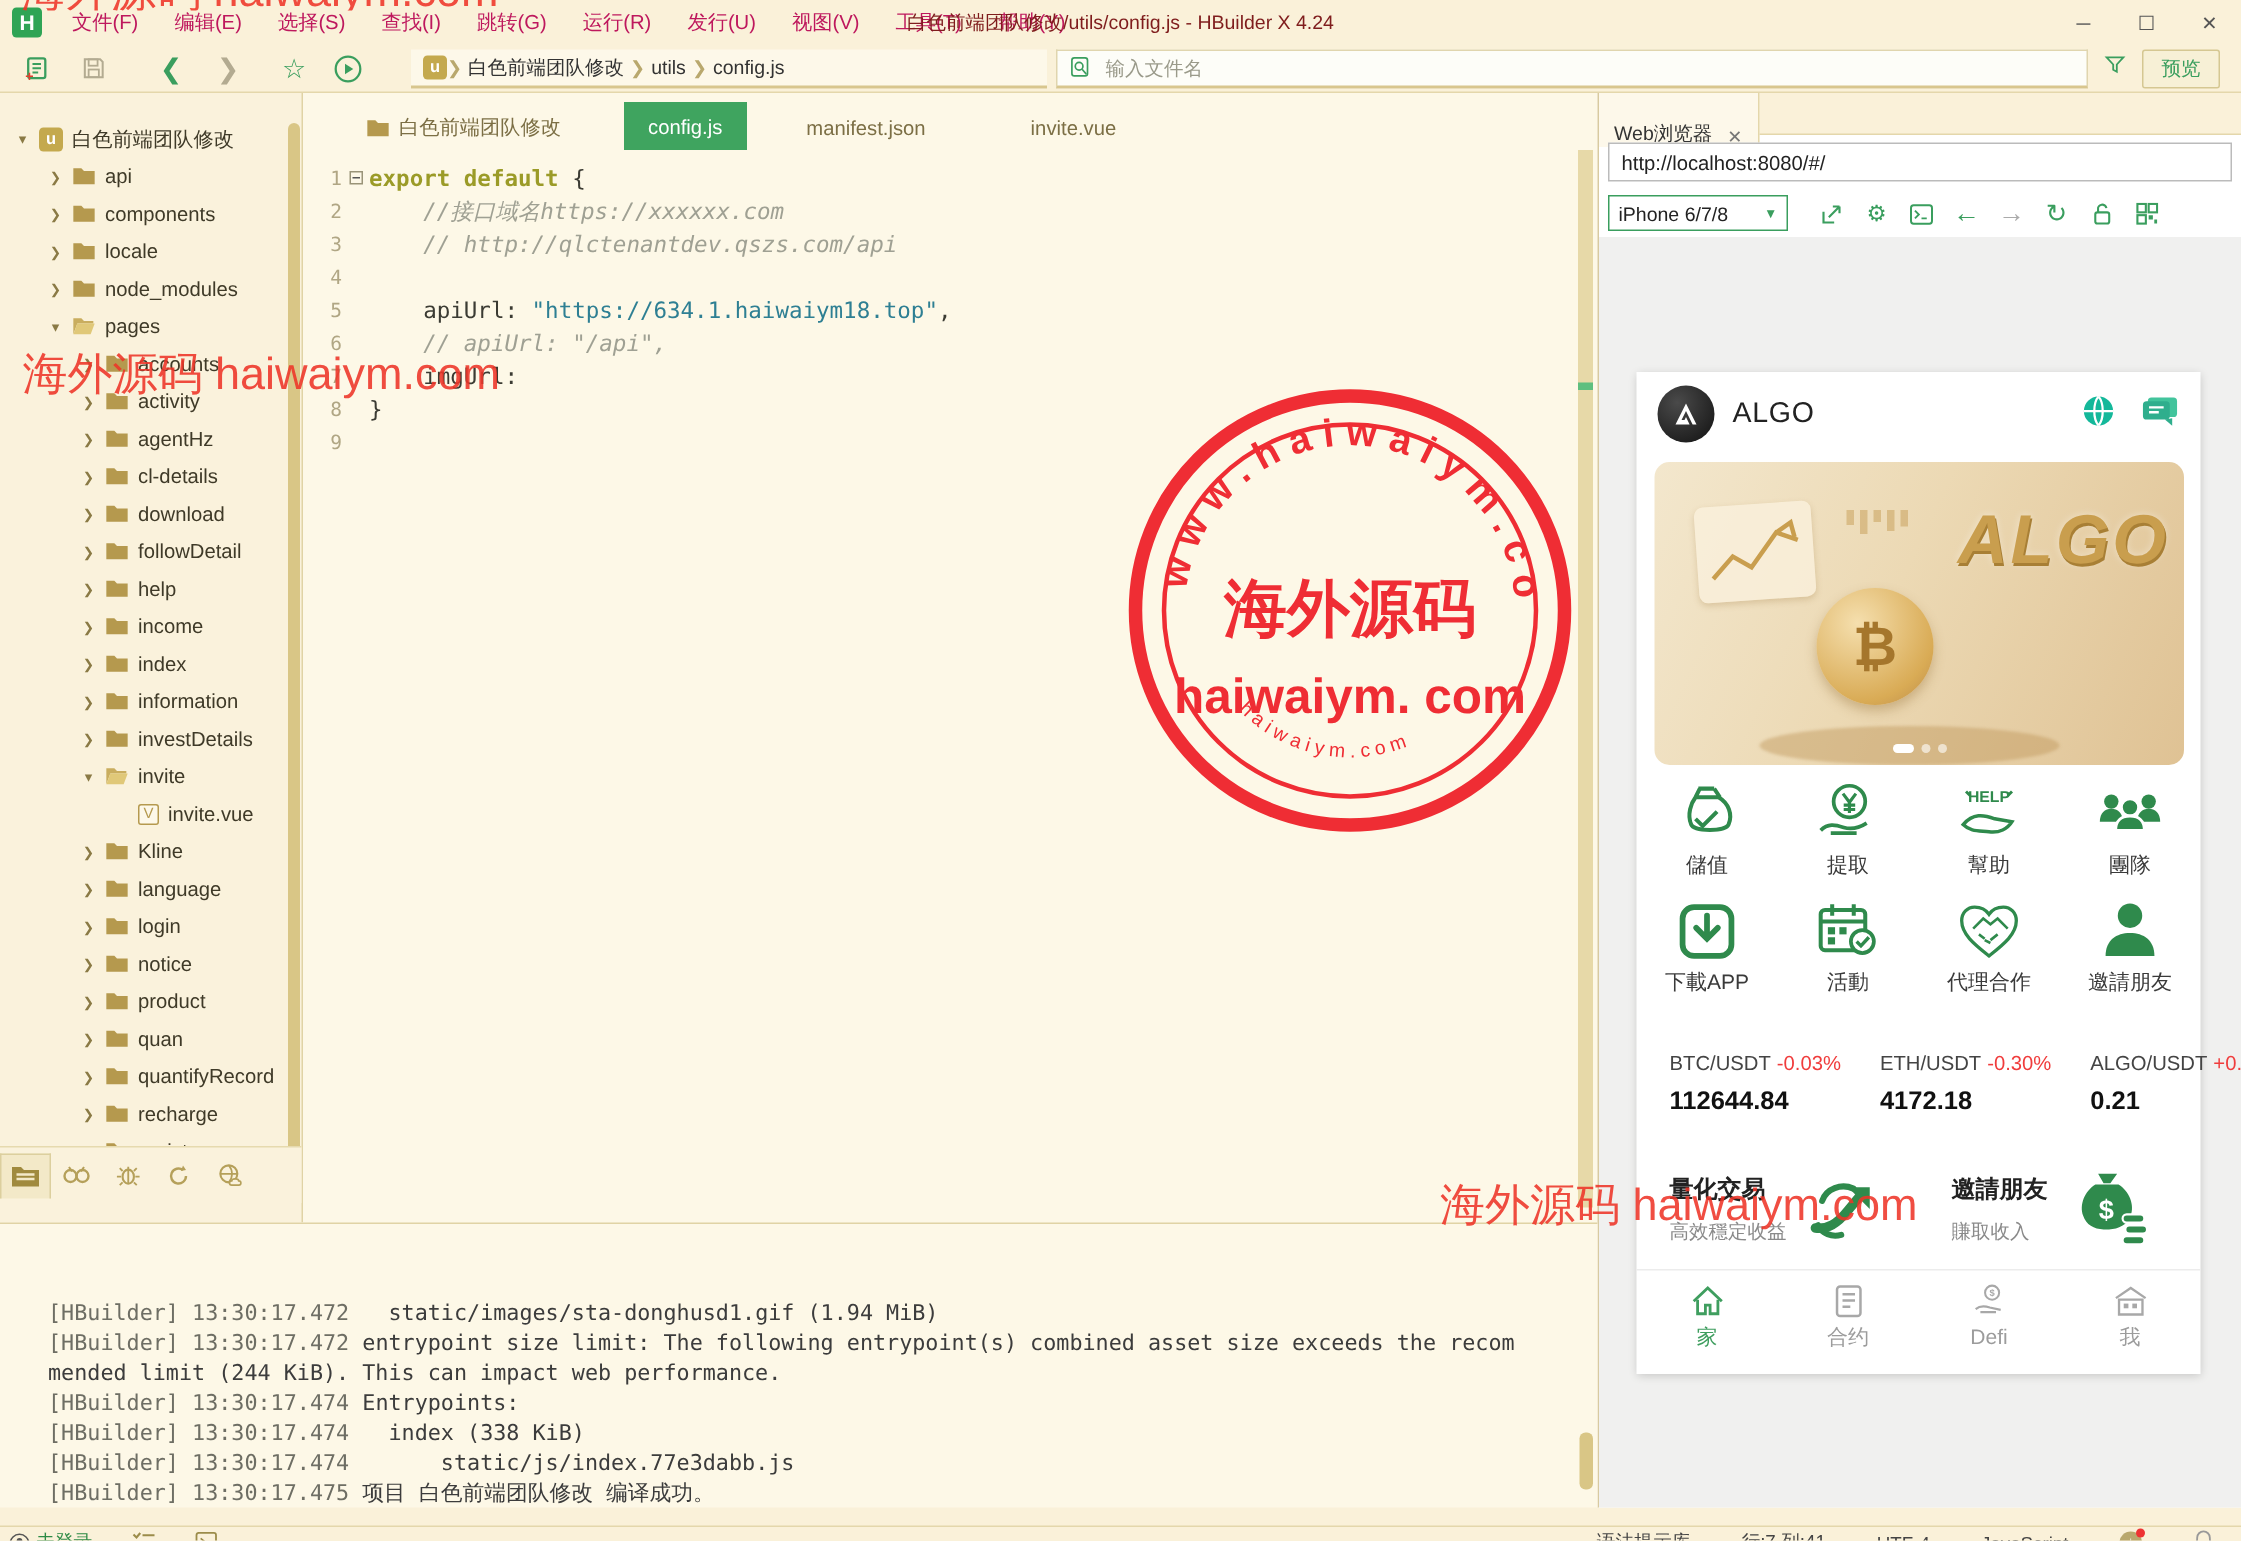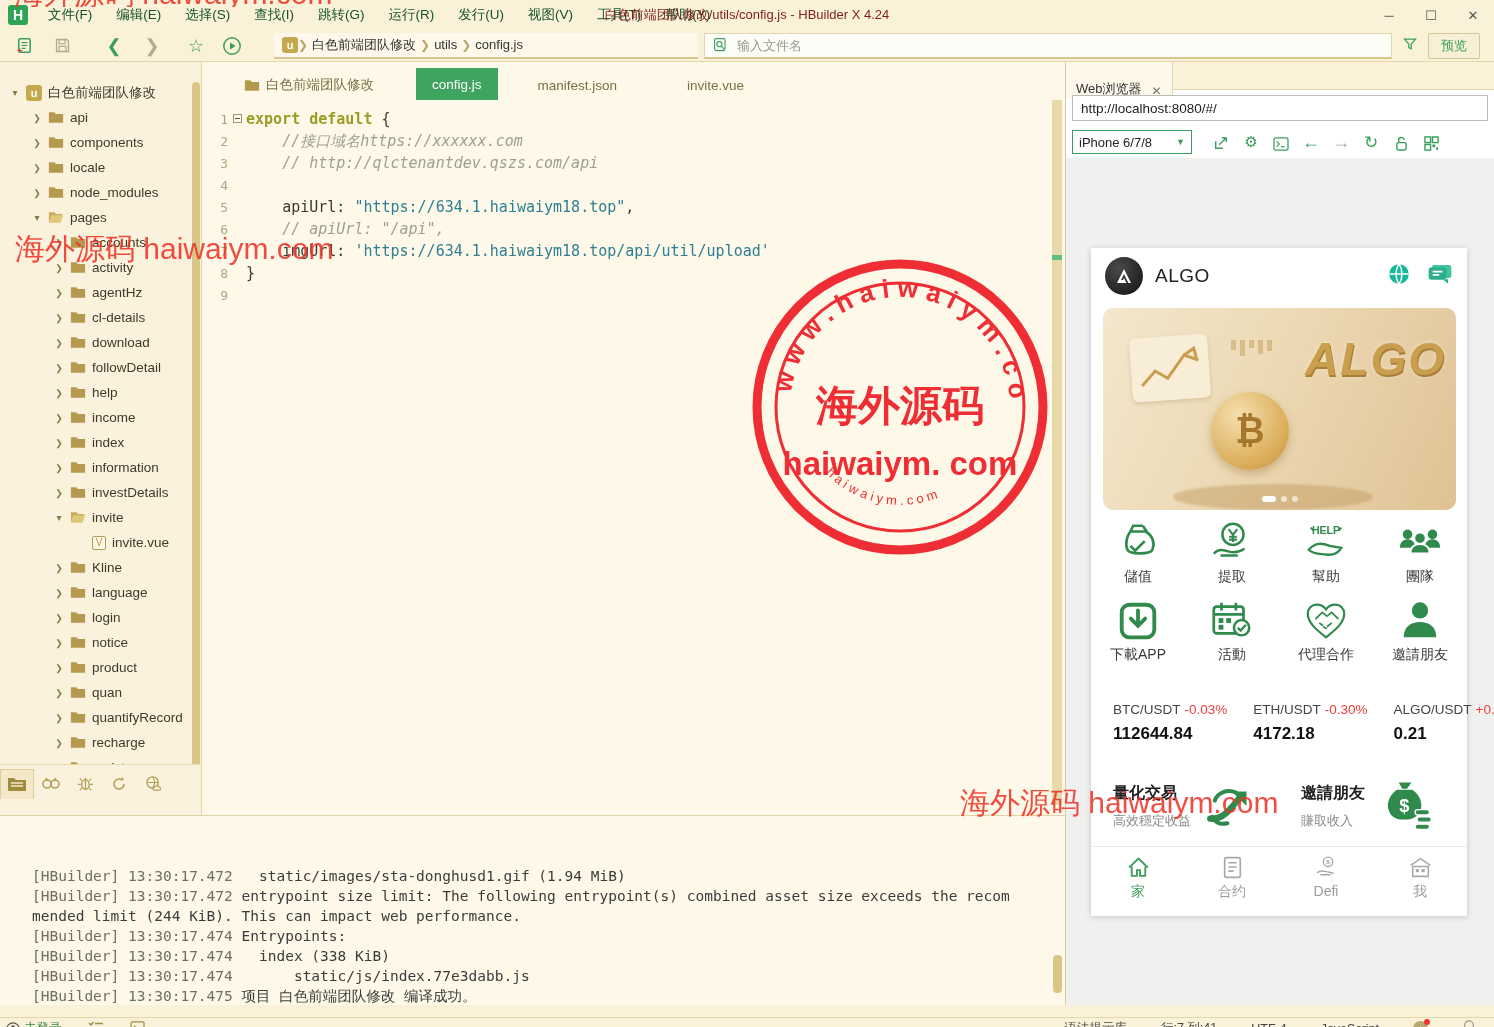--- a/index.html
+++ b/index.html
@@ -6,21 +6,21 @@
   html,body { width:1494px; height:1027px; overflow:hidden; background:#faf1d9;
     font-family:"Liberation Sans", sans-serif; }
   #app { position:relative; width:1494px; height:1027px; background:#faf1d9; }
 
   
   .titlebar { position:absolute; left:0; top:0; width:1494px; height:30px;
     display:flex; align-items:center; background:#faf1d9; }
   .applogo { width:20px; height:20px; margin:0 10px 0 8px; background:#2fa455; color:#fff;
     font-weight:bold; font-size:14px; display:flex; align-items:center; justify-content:center; border-radius:3px; }
   .menus { display:flex; gap:4px; }
-  .menu-item { padding:3px 10px; font-size:13.5px; color:#14532d; cursor:default; }
+  .menu-item { padding:3px 10px; font-size:13.5px; color:#be185d; cursor:default; }
   .wintitle { position:absolute; left:0; right:0; text-align:center; font-size:13px; color:#7f1d1d; pointer-events:none; }
   .winbtns { margin-left:auto; display:flex; }
   .winbtn { width:42px; height:28px; display:flex; align-items:center; justify-content:center;
     color:#555; font-size:13px; }
 
   
   .toolbar { position:absolute; left:0; top:30px; width:1494px; height:32px;
     display:flex; align-items:center; border-bottom:1px solid #e4d7ab; }
   .tb-ico { width:28px; height:24px; display:flex; align-items:center; justify-content:center;
     font-size:16px; margin-left:10px; }
@@ -557,21 +557,21 @@
           <span>invite.vue</span>
         </div>
       </div>
     <div class="code">
         <div class="code-line"><span class="ln">1</span><span class="fold"><span class="fold-box"></span></span><span class="tok-kw">export default</span><span class="tok-pl"> {</span></div>
         <div class="code-line"><span class="ln">2</span><span class="fold"></span><span class="tok-pl">    </span><span class="tok-cm">//接口域名https://xxxxxx.com</span></div>
         <div class="code-line"><span class="ln">3</span><span class="fold"></span><span class="tok-pl">    </span><span class="tok-cm">// http://qlctenantdev.qszs.com/api</span></div>
         <div class="code-line"><span class="ln">4</span><span class="fold"></span></div>
         <div class="code-line"><span class="ln">5</span><span class="fold"></span><span class="tok-pl">    </span><span class="tok-pr">apiUrl</span><span class="tok-pl">: </span><span class="tok-st">"https://634.1.haiwaiym18.top"</span><span class="tok-pl">,</span></div>
         <div class="code-line"><span class="ln">6</span><span class="fold"></span><span class="tok-pl">    </span><span class="tok-cm">// apiUrl: "/api",</span></div>
-        <div class="code-line"><span class="ln">7</span><span class="fold"></span><span class="tok-pl">    </span><span class="tok-pr">imgUrl</span><span class="tok-pl">: </span><span class="tok-st">'https://634.1.haiwaiym18.top/api/util/upload'</span></div>
+        <div class="code-line"><span class="ln">7</span><span class="fold"></span><span class="tok-pl">    </span><span class="tok-pr">imgUrl</span><span class="tok-pl">: </span></div>
         <div class="code-line"><span class="ln">8</span><span class="fold"></span><span class="tok-pl">}</span></div>
         <div class="code-line"><span class="ln">9</span><span class="fold"></span></div>
       </div>
     <div class="ed-scroll">
         <div class="mark"></div>
       </div>
   </div>
 
   <div class="rightpanel">
     <div class="bp-tabs">

